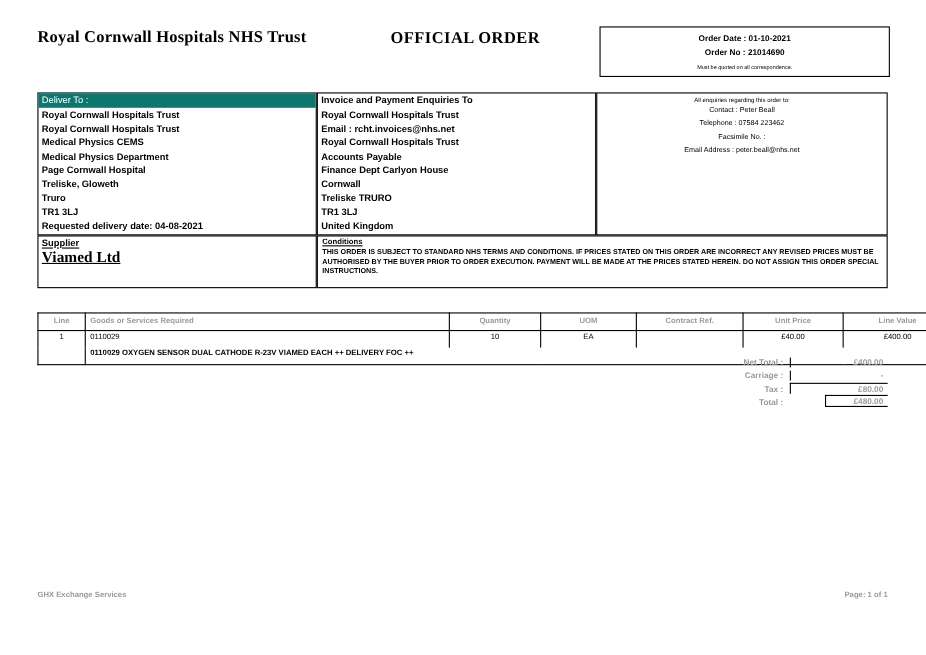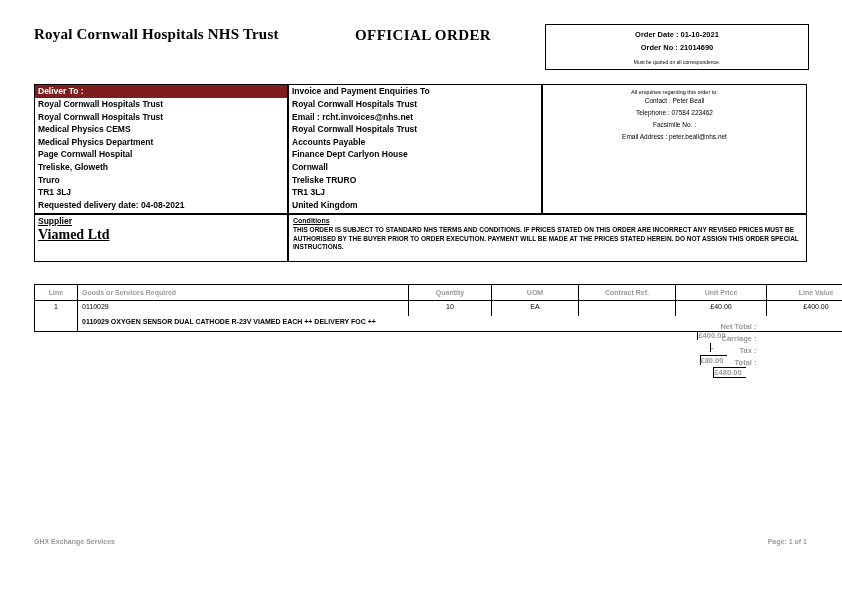--- a/index.html
+++ b/index.html
@@ -83,24 +83,24 @@
     width: 254px;
     height: 130px;
   }
   .enquiries-block {
     left: 542px;
     top: 84px;
     width: 265px;
     height: 130px;
   }
   .hdr-bar {
-    background: #7f1d1d;
+    background: #0f766e;
     color: #fff;
     font-size: 8.5px;
-    font-weight: bold;
+    font-weight: normal;
     padding: 1px 3px 2px 3px;
   }
   .hdr-plain {
     font-size: 8.5px;
     font-weight: bold;
     padding: 1px 3px 2px 3px;
   }
   .addr-line {
     font-size: 8.5px;
     font-weight: bold;
@@ -206,23 +206,22 @@
   
   .totals {
     position: absolute;
     left: 620px;
     top: 322px;
     width: 187px;
     font-size: 7.5px;
   }
   .totals .row {
     display: flex;
-    align-items: center;
+    align-items: flex-end;
     height: 12px;
-    flex-direction: column;
   }
   .totals .label {
     width: 92px;
     text-align: right;
     color: #9a9a9a;
     font-weight: bold;
     padding-right: 6px;
   }
   .totals .value {
     flex: 1;

